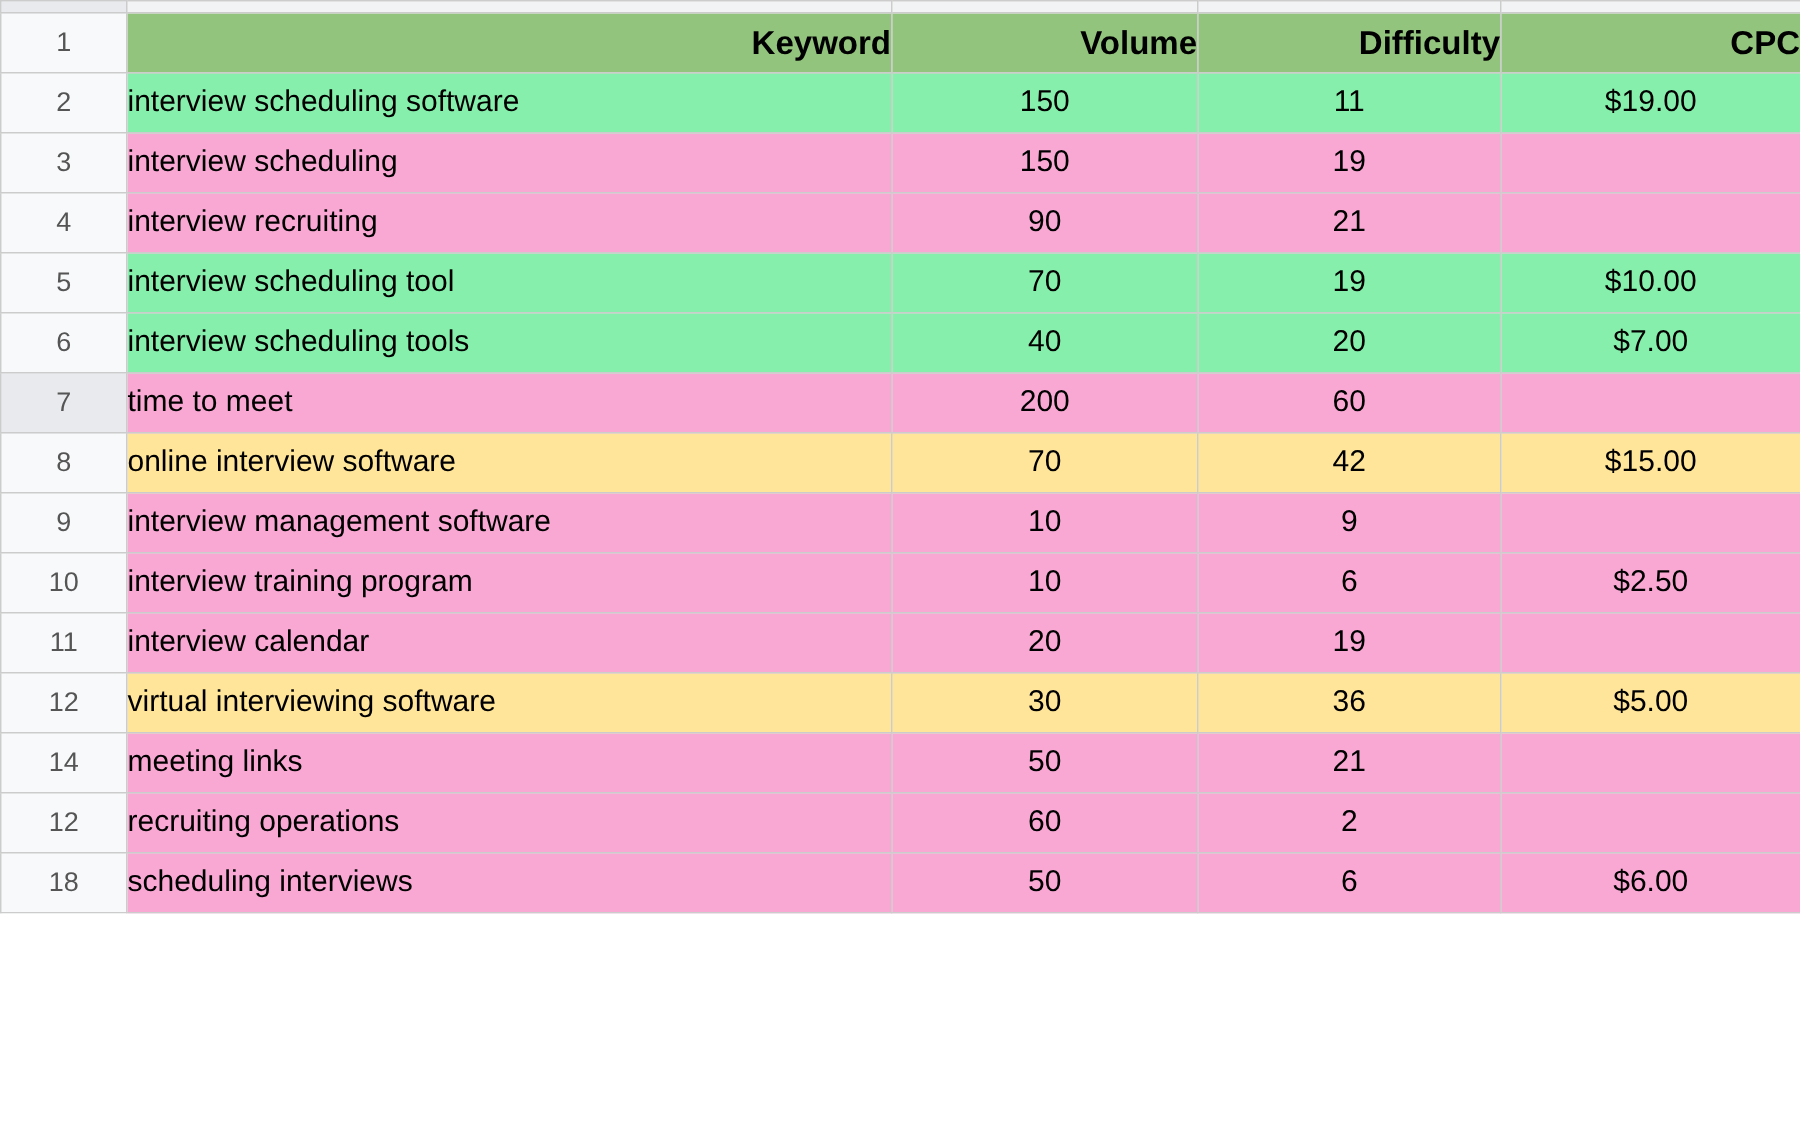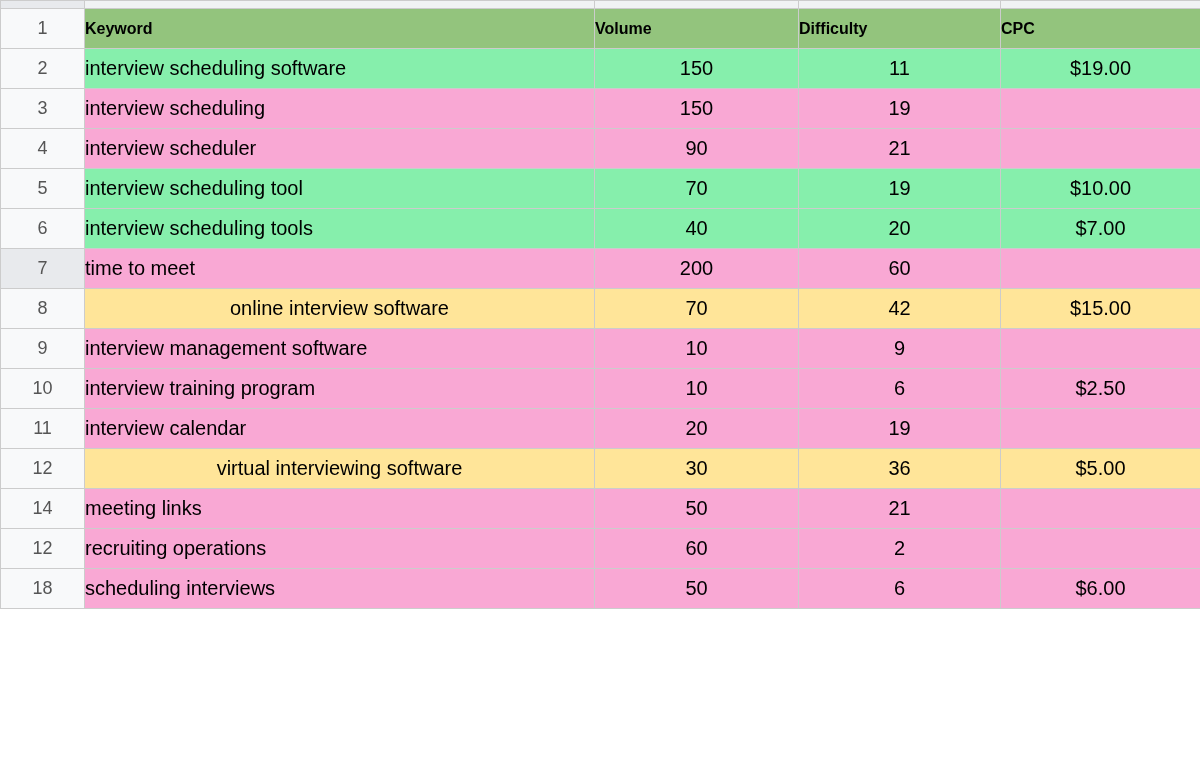--- a/index.html
+++ b/index.html
@@ -35,30 +35,30 @@
     border-right: 1px solid #ccc;
   }
   .rownum.sel { background: #e8eaed; }
 
   .topbar td { height: 8px; background: #f1f3f4; }
   .topbar .rownum { background: #e8eaed; }
 
   .hdr {
     background: #93c47d;
     font-weight: bold;
-    text-align: left;
-    font-size: 16px;
+    text-align: right;
+    font-size: 22px;
   }
 
   .cell { padding: 0 10px; }
   .left { text-align: left; }
   .center { text-align: center; margin-top: 30px; }
 
   .blue  { background: #86efac; }
-  .yellow { background: #ffe599; text-align: center; }
+  .yellow { background: #ffe599; }
   .white { background: #f9a8d4; }
 </style>
 </head>
 <body>
 
 <table class="sheet">
   <colgroup>
     <col class="col-rownum">
     <col class="col-a">
     <col class="col-b">
@@ -89,21 +89,21 @@
       </tr>
       <tr>
         <td class="rownum">3</td>
         <td class="cell left white">interview scheduling</td>
         <td class="cell center white">150</td>
         <td class="cell center white">19</td>
         <td class="cell center white"></td>
       </tr>
       <tr>
         <td class="rownum">4</td>
-        <td class="cell left white">interview scheduler</td>
+        <td class="cell left white">interview recruiting</td>
         <td class="cell center white">90</td>
         <td class="cell center white">21</td>
         <td class="cell center white"></td>
       </tr>
       <tr>
         <td class="rownum">5</td>
         <td class="cell left blue">interview scheduling tool</td>
         <td class="cell center blue">70</td>
         <td class="cell center blue">19</td>
         <td class="cell center blue">$10.00</td>

